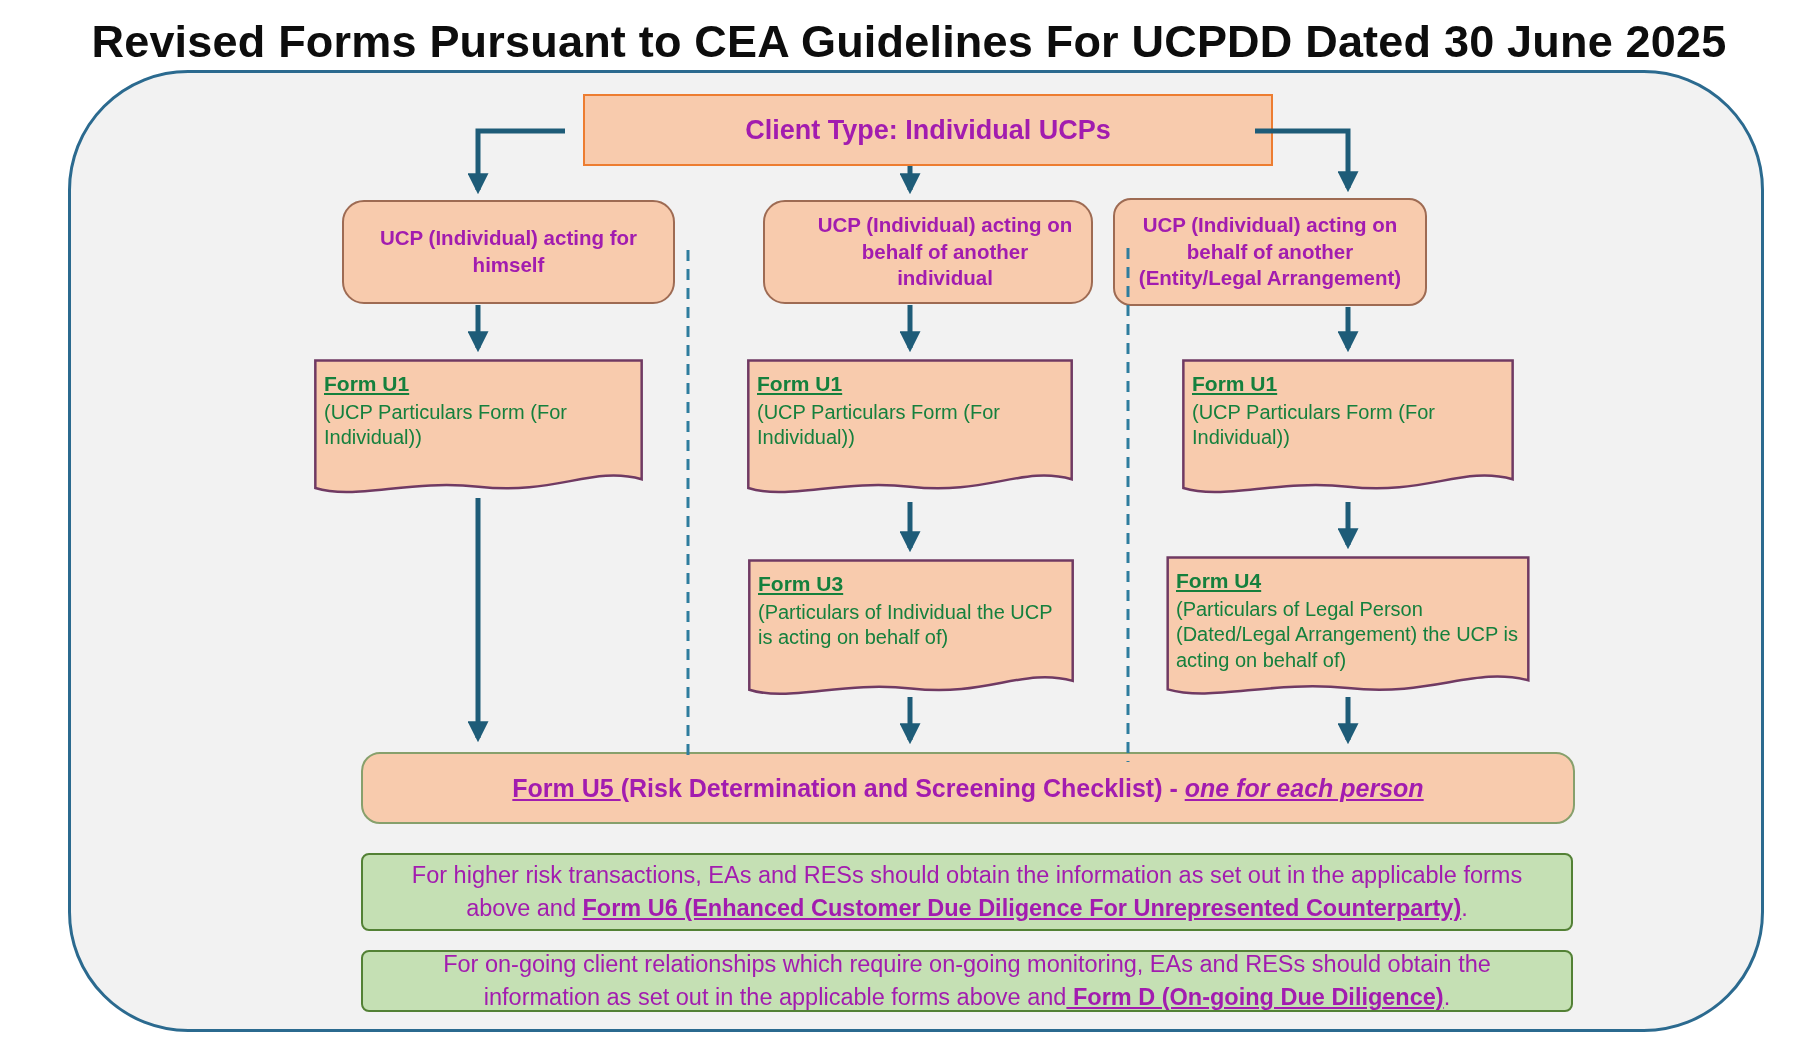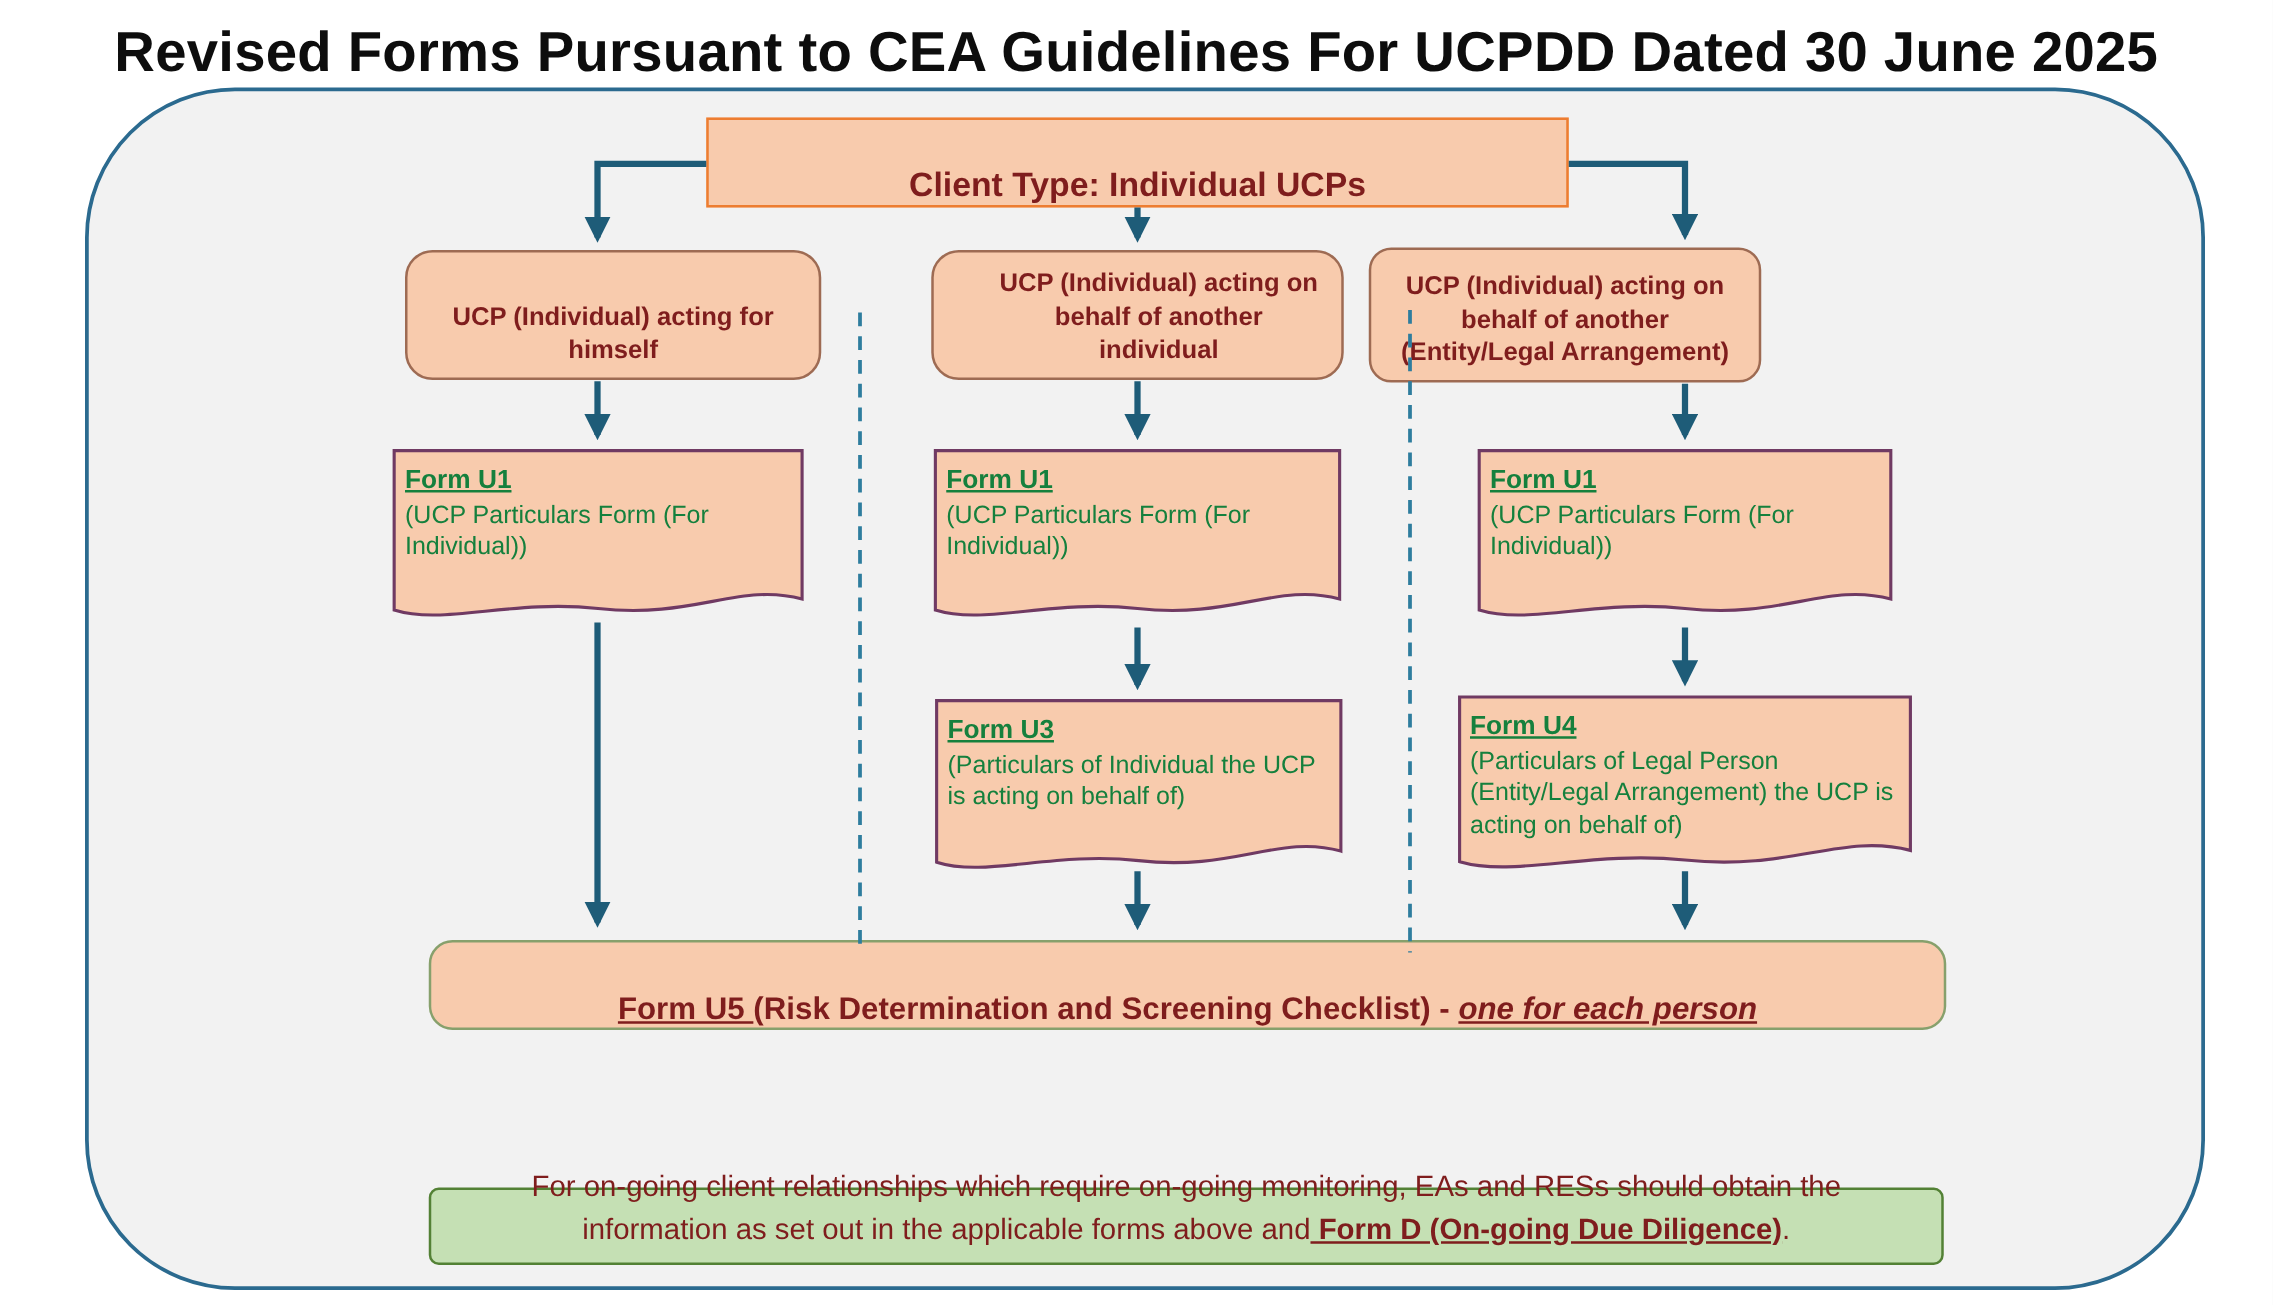--- a/index.html
+++ b/index.html
@@ -10,22 +10,22 @@
     position:absolute; top:16px; left:0; width:100%;
     text-align:center; font-size:45px; font-weight:800; color:#0d0d0d;
     letter-spacing:0.2px;
   }
 
   .outer-container {
     position:absolute; left:68px; top:70px; width:1696px; height:962px;
     background:#f2f2f2; border:3px solid #2b6a8f; border-radius:120px;
   }
 
-  .node { position:absolute; display:flex; align-items:flex-end; justify-content:center;
-    text-align:center; color:#7f1d1d; }
+  .node { position:absolute; display:flex; align-items:center; justify-content:center;
+    text-align:center; color:#a21caf;margin-left:18px; }
 
   .client-box {
     left:565px; top:94px; width:690px; height:72px;
     background:#f8cbad; border:2.5px solid #ed7d31;
     font-size:27px; font-weight:700;
   }
 
   .branch-box {
     background:#f8cbad; border:2px solid #9e6b53; border-radius:22px;
     font-size:20.5px; font-weight:700; padding:8px 14px; line-height:1.3;
@@ -130,30 +130,35 @@
       <div class="doc-body">(Particulars of Individual the UCP is acting on behalf of)</div>
     </div>
   </div>
 
   <div class="doc doc-u4">
     <svg class="doc-shape" viewBox="0 0 200 120" preserveAspectRatio="none">
       <path d="M2,2 H198 V97 C168,86 146,110 100,103 C58,97 26,114 2,104 Z"></path>
     </svg>
     <div class="doc-text">
       <div class="doc-title">Form U4</div>
-      <div class="doc-body">(Particulars of Legal Person (Entity/Legal Arrangement) the UCP is acting on behalf of)</div>
+      <div class="doc-body">(Particulars of Legal Person (Dated/Legal Arrangement) the UCP is acting on behalf of)</div>
     </div>
   </div>
 
   <div class="node u5-bar">
     <span>
       <span class="u5-title">Form U5 </span><span>(Risk Determination and Screening Checklist) - </span><span class="u5-emphasis">one for each person</span>
     </span>
   </div>
 
+  <div class="node note-box note-1">
+    <span>
+      <span>For higher risk transactions, EAs and RESs should obtain the information as set out in the applicable forms above and </span><span class="note-form">Form U6 (Enhanced Customer Due Diligence For Unrepresented Counterparty)</span><span>.</span>
+    </span>
+  </div>
 
   <div class="node note-box note-2">
     <span>
       <span>For on-going client relationships which require on-going monitoring, EAs and RESs should obtain the information as set out in the applicable forms above and</span><span class="note-form"> Form D (On-going Due Diligence)</span><span>.</span>
     </span>
   </div>
 
   <svg class="connectors" viewBox="0 0 1818 1044">
     <defs>
       <marker id="ah" viewBox="0 0 10 10" refX="8" refY="5" markerWidth="4.2" markerHeight="4.2" orient="auto-start-reverse">

